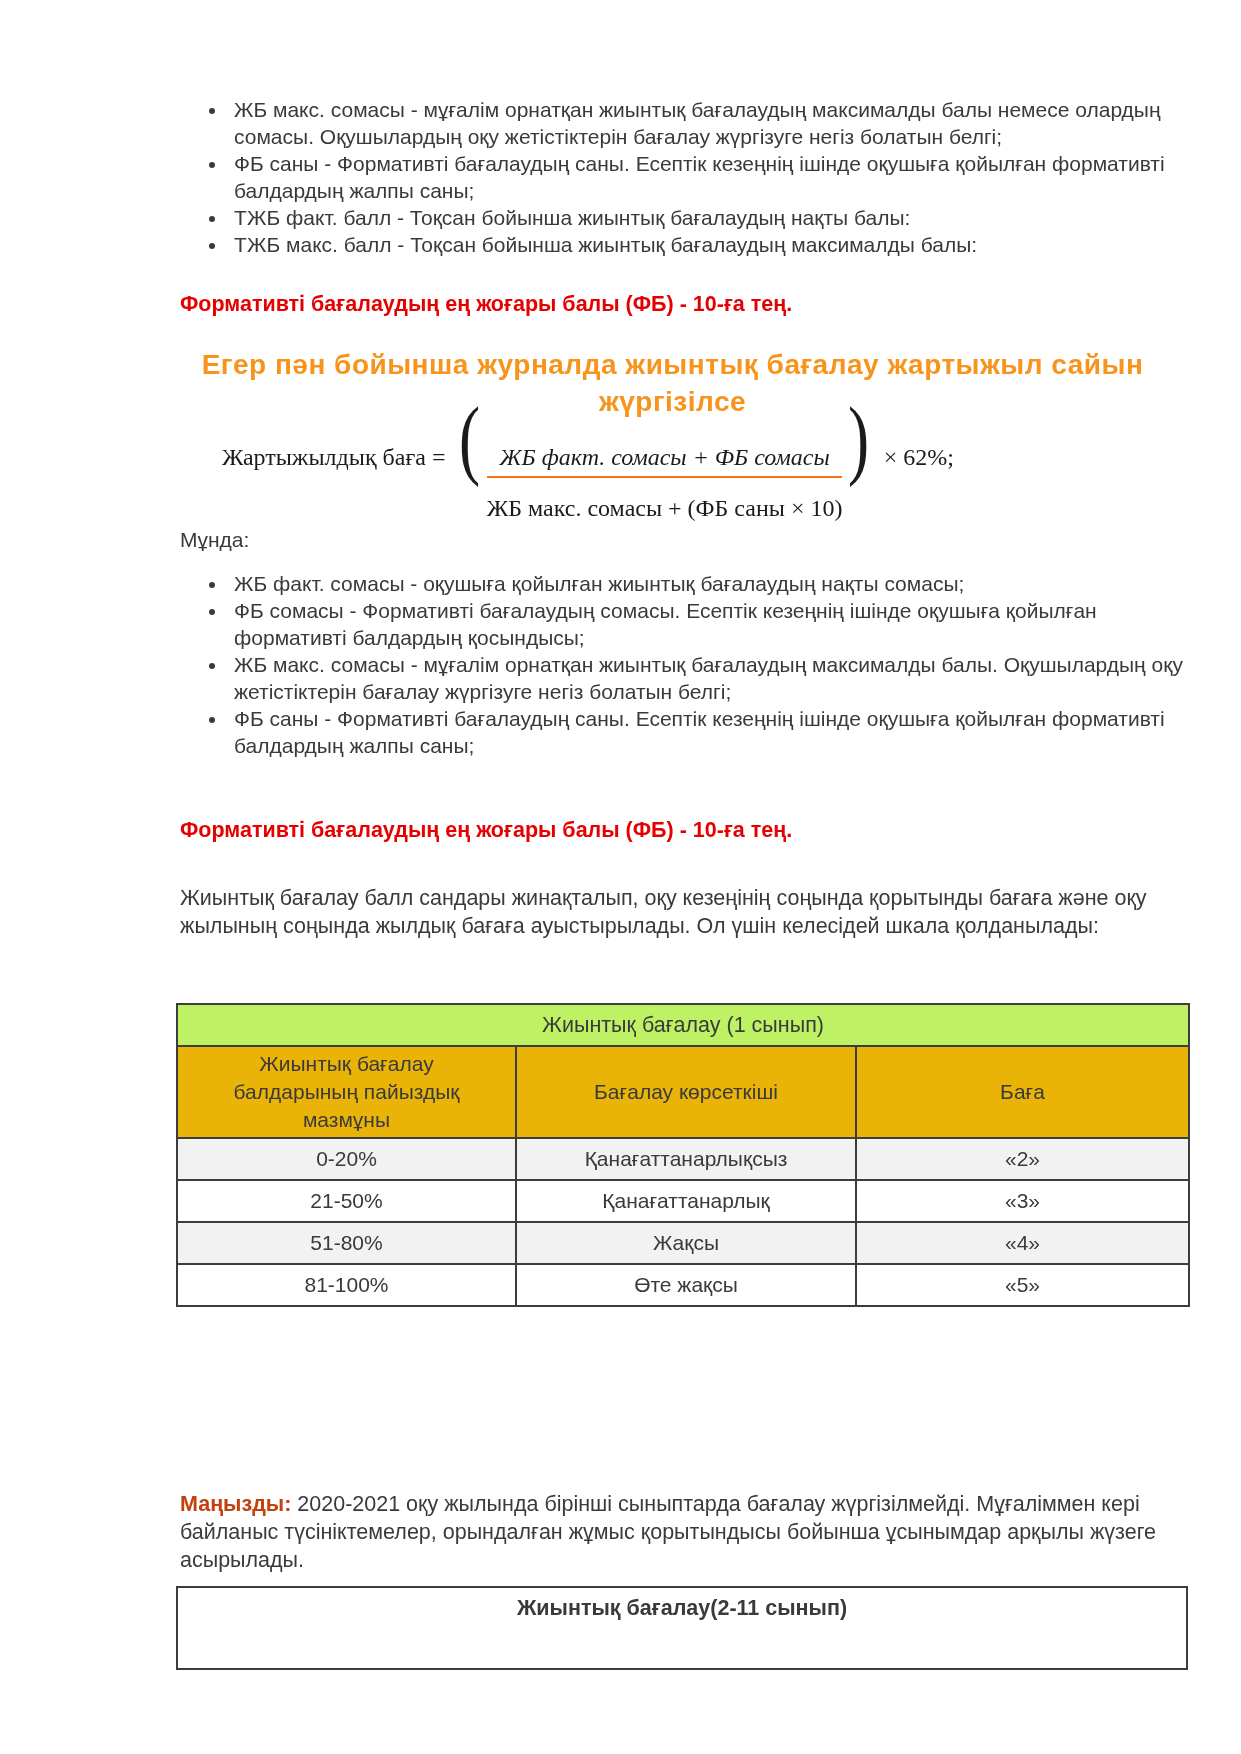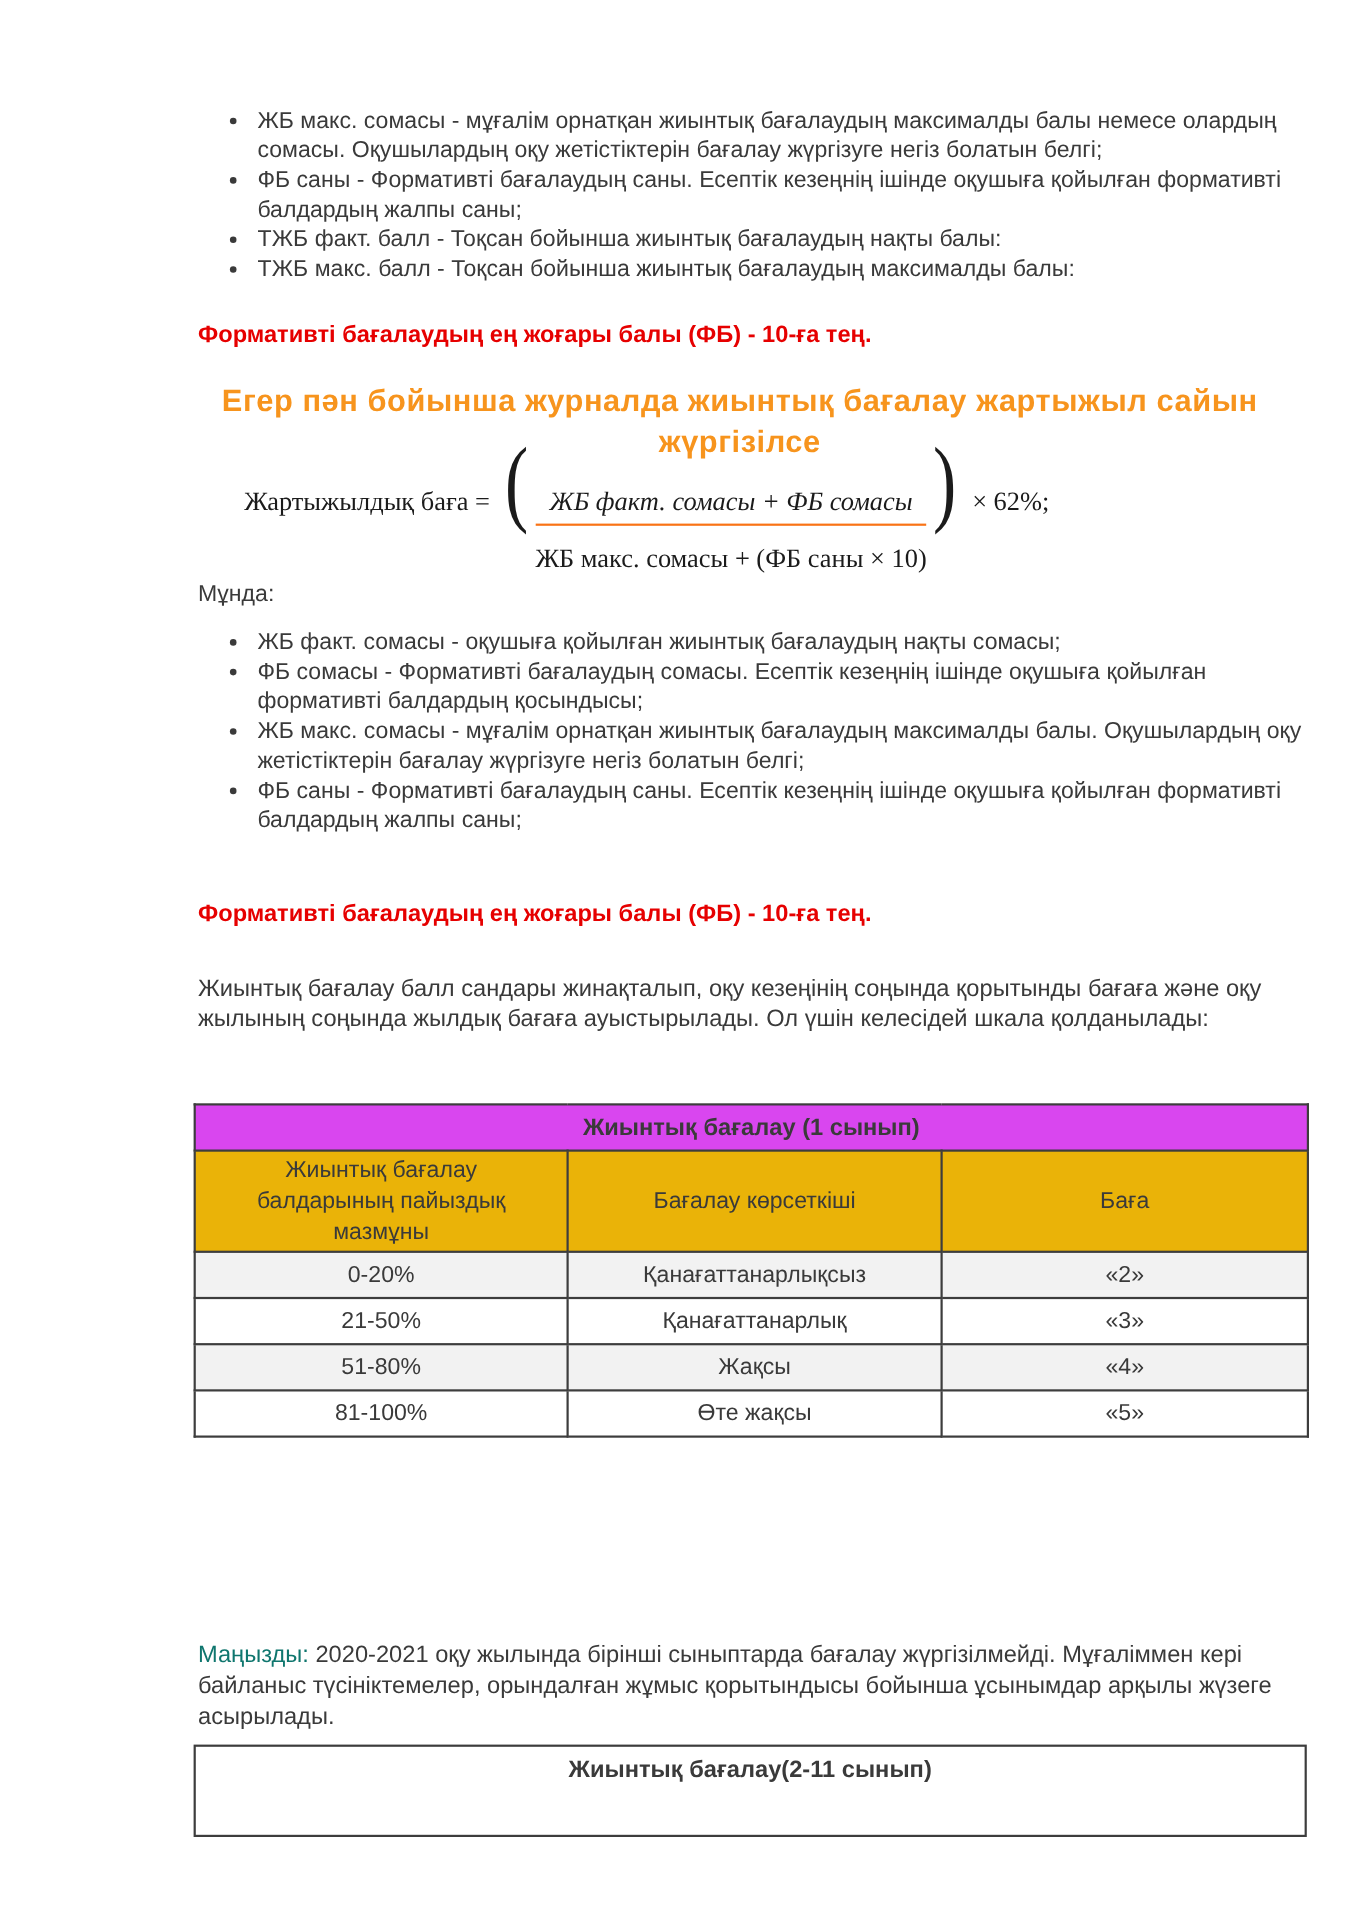--- a/index.html
+++ b/index.html
@@ -116,23 +116,23 @@
     color: #3a3a3a;
   }
   #table1 td {
     border: 2px solid #3d3d3d;
     text-align: center;
     vertical-align: middle;
     padding: 2px 6px;
   }
   #table1 .title-cell {
     height: 36px;
-    font-weight: bold;
-    font-size: 21.5px;
-    background: #d946ef;
+    font-weight: normal;
+    font-size: 21.5px;
+    background: #bef264;
   }
   #table1 tr.head td {
     background: #eab308;
     height: 86px;
     line-height: 28px;
   }
   #table1 tr.head td .narrow { display:inline-block; max-width: 250px; }
   #table1 tr.r td { height: 36px; }
   #table1 tr.alt td { background: #f2f2f2; }
   #table1 col.c1 { width: 339px; }
@@ -141,21 +141,21 @@
 
   
   #important {
     left: 180px;
     top: 1490px;
     width: 985px;
     margin: 0;
     font-size: 21.5px;
     line-height: 28px;
   }
-  #important .imp-label { font-weight: normal; color: #0f766e; }
+  #important .imp-label { font-weight: bold; color: #c2410c; }
 
   
   #box2 {
     left: 176px;
     top: 1586px;
     width: 1008px;
     height: 72px;
     border: 2px solid #3d3d3d;
     text-align: center;
     padding-top: 8px;

